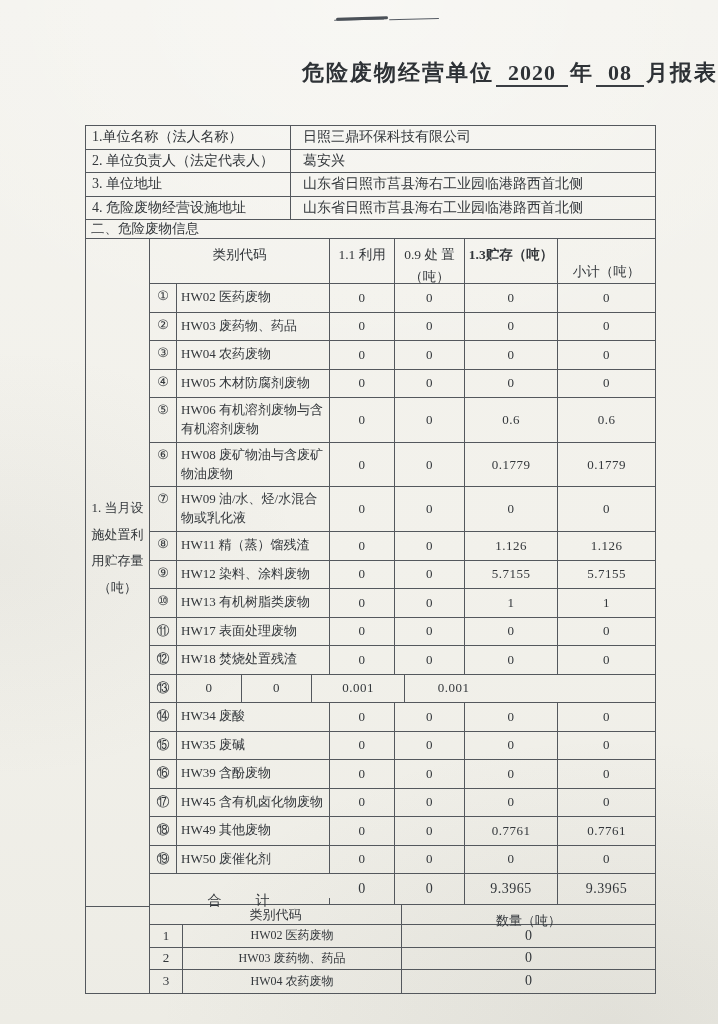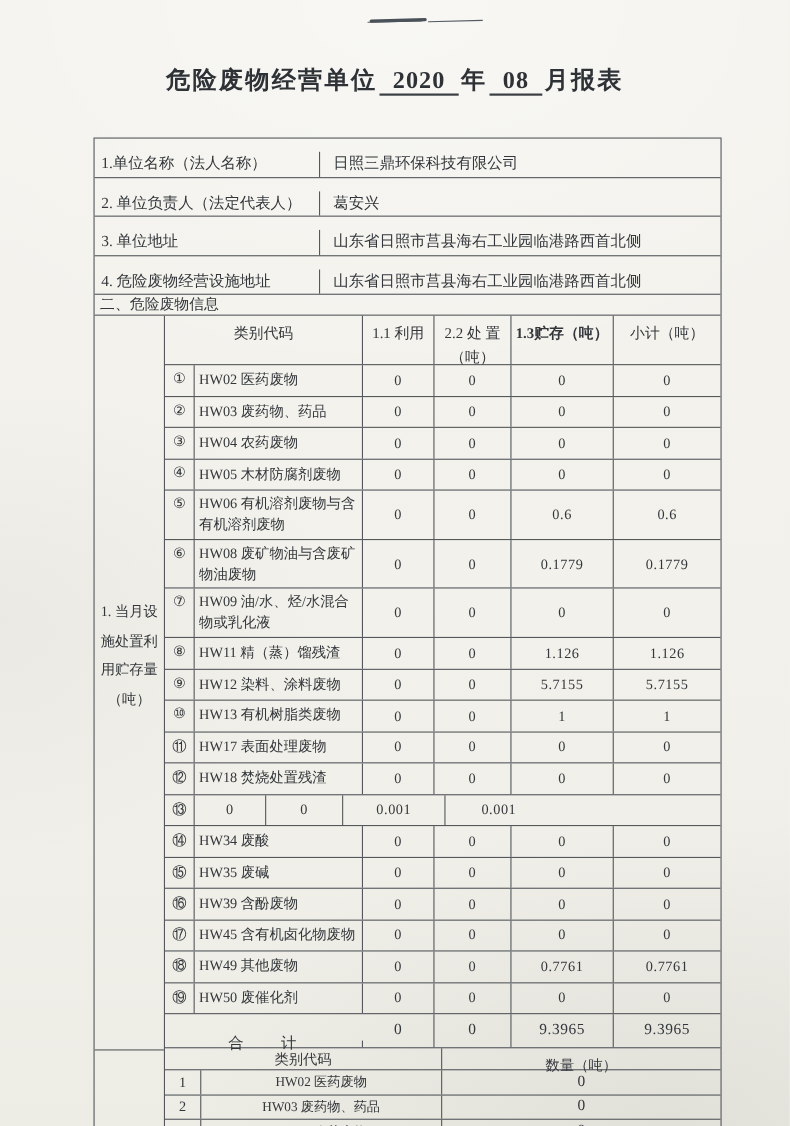--- a/index.html
+++ b/index.html
@@ -21,56 +21,56 @@
   }
   
   .scan-mark {
     position:absolute; left:336px; top:17px; width:52px; height:3px;
     background:#4b5158; border-radius:2px;
     box-shadow:-3px 1px 0 -1px #5a6068, 52px 2px 0 -1px #555b63;
     transform:rotate(-1.5deg);
   }
   .title {
     position:absolute; left:0; top:58px; width:718px;
-    text-align:center; font-size:22px; font-weight:bold;
+    text-align:right; font-size:22px; font-weight:bold;
     letter-spacing:2px; color:#2e3236;
   }
   .title .u {
     border-bottom:2px solid #3a3e43;
     padding:0 12px; margin:0 2px; letter-spacing:1px;
   }
   .sheet {
     position:absolute; left:85px; top:125px; width:571px;
     border:1px solid #54585d;
     font-size:14px;
   }
 
   
-  .info-row { display:flex; border-bottom:1px solid #54585d; height:23.5px;margin-top:12px; }
+  .info-row { display:flex; border-bottom:1px solid #54585d; height:23.5px; }
   .info-label { width:205px; border-right:1px solid #54585d; display:flex; align-items:center; padding-left:6px; }
   .info-value { flex:1; display:flex; align-items:center; padding-left:12px; }
 
   
   .sec-row { height:19px; border-bottom:1px solid #54585d; display:flex; align-items:center; padding-left:5px; font-size:13.5px; }
 
   
   .main-area { display:flex; }
   .side-col { width:65px; border-right:1px solid #54585d; display:flex; flex-direction:column; }
   .side-label {
     flex:1; border-bottom:1px solid #54585d;
     display:flex; align-items:center; justify-content:center;
     text-align:center; font-size:13px; line-height:2.05;
     padding:0 4px 48px 4px;
   }
   .side-empty { height:86px; }
   .main-right { flex:1; display:flex; flex-direction:column; }
 
   .m-hdr { display:flex; border-bottom:1px solid #54585d; height:45px; font-size:13.5px; }
   .m-hdr > div { border-right:1px solid #54585d; display:flex; justify-content:center; align-items:flex-start; padding-top:5px; text-align:center; line-height:1.65; }
-  .m-hdr > div:last-child { border-right:none; }
+  .m-hdr > div:last-child { border-right:none;margin-top:17px; }
   .h-cat { width:180px; }
   .h-use { width:65px; }
   .h-disp { width:70px; }
   .h-store { width:93px;font-weight:bold; }
   .h-sub { width:97px; }
 
   .mrow { display:flex; min-height:28.5px; border-bottom:1px solid #54585d; font-size:13px; }
   .mrow > div { border-right:1px solid #54585d; }
   .mrow > div:last-child { border-right:none; }
   .c-no { width:27px; display:flex; justify-content:center; padding-top:4px; font-size:13px; }
@@ -137,21 +137,21 @@
       <div class="side-col">
         <div class="side-label">1. 当月设施处置利用贮存量（吨）</div>
         <div class="side-empty"></div>
       </div>
 
       <div class="main-right">
 
         <div class="m-hdr">
           <div class="h-cat">类别代码</div>
           <div class="h-use">1.1 利用</div>
-          <div class="h-disp">2.2 处 置（吨）</div>
+          <div class="h-disp">0.9 处 置（吨）</div>
           <div class="h-store">1.3贮存（吨）</div>
           <div class="h-sub">小计（吨）</div>
         </div>
 
         <div>
 
             <div class="mrow">
               <div class="c-no">①</div>
               <div class="c-name">HW02 医药废物</div>
               <div class="c-v v-use">0</div>

